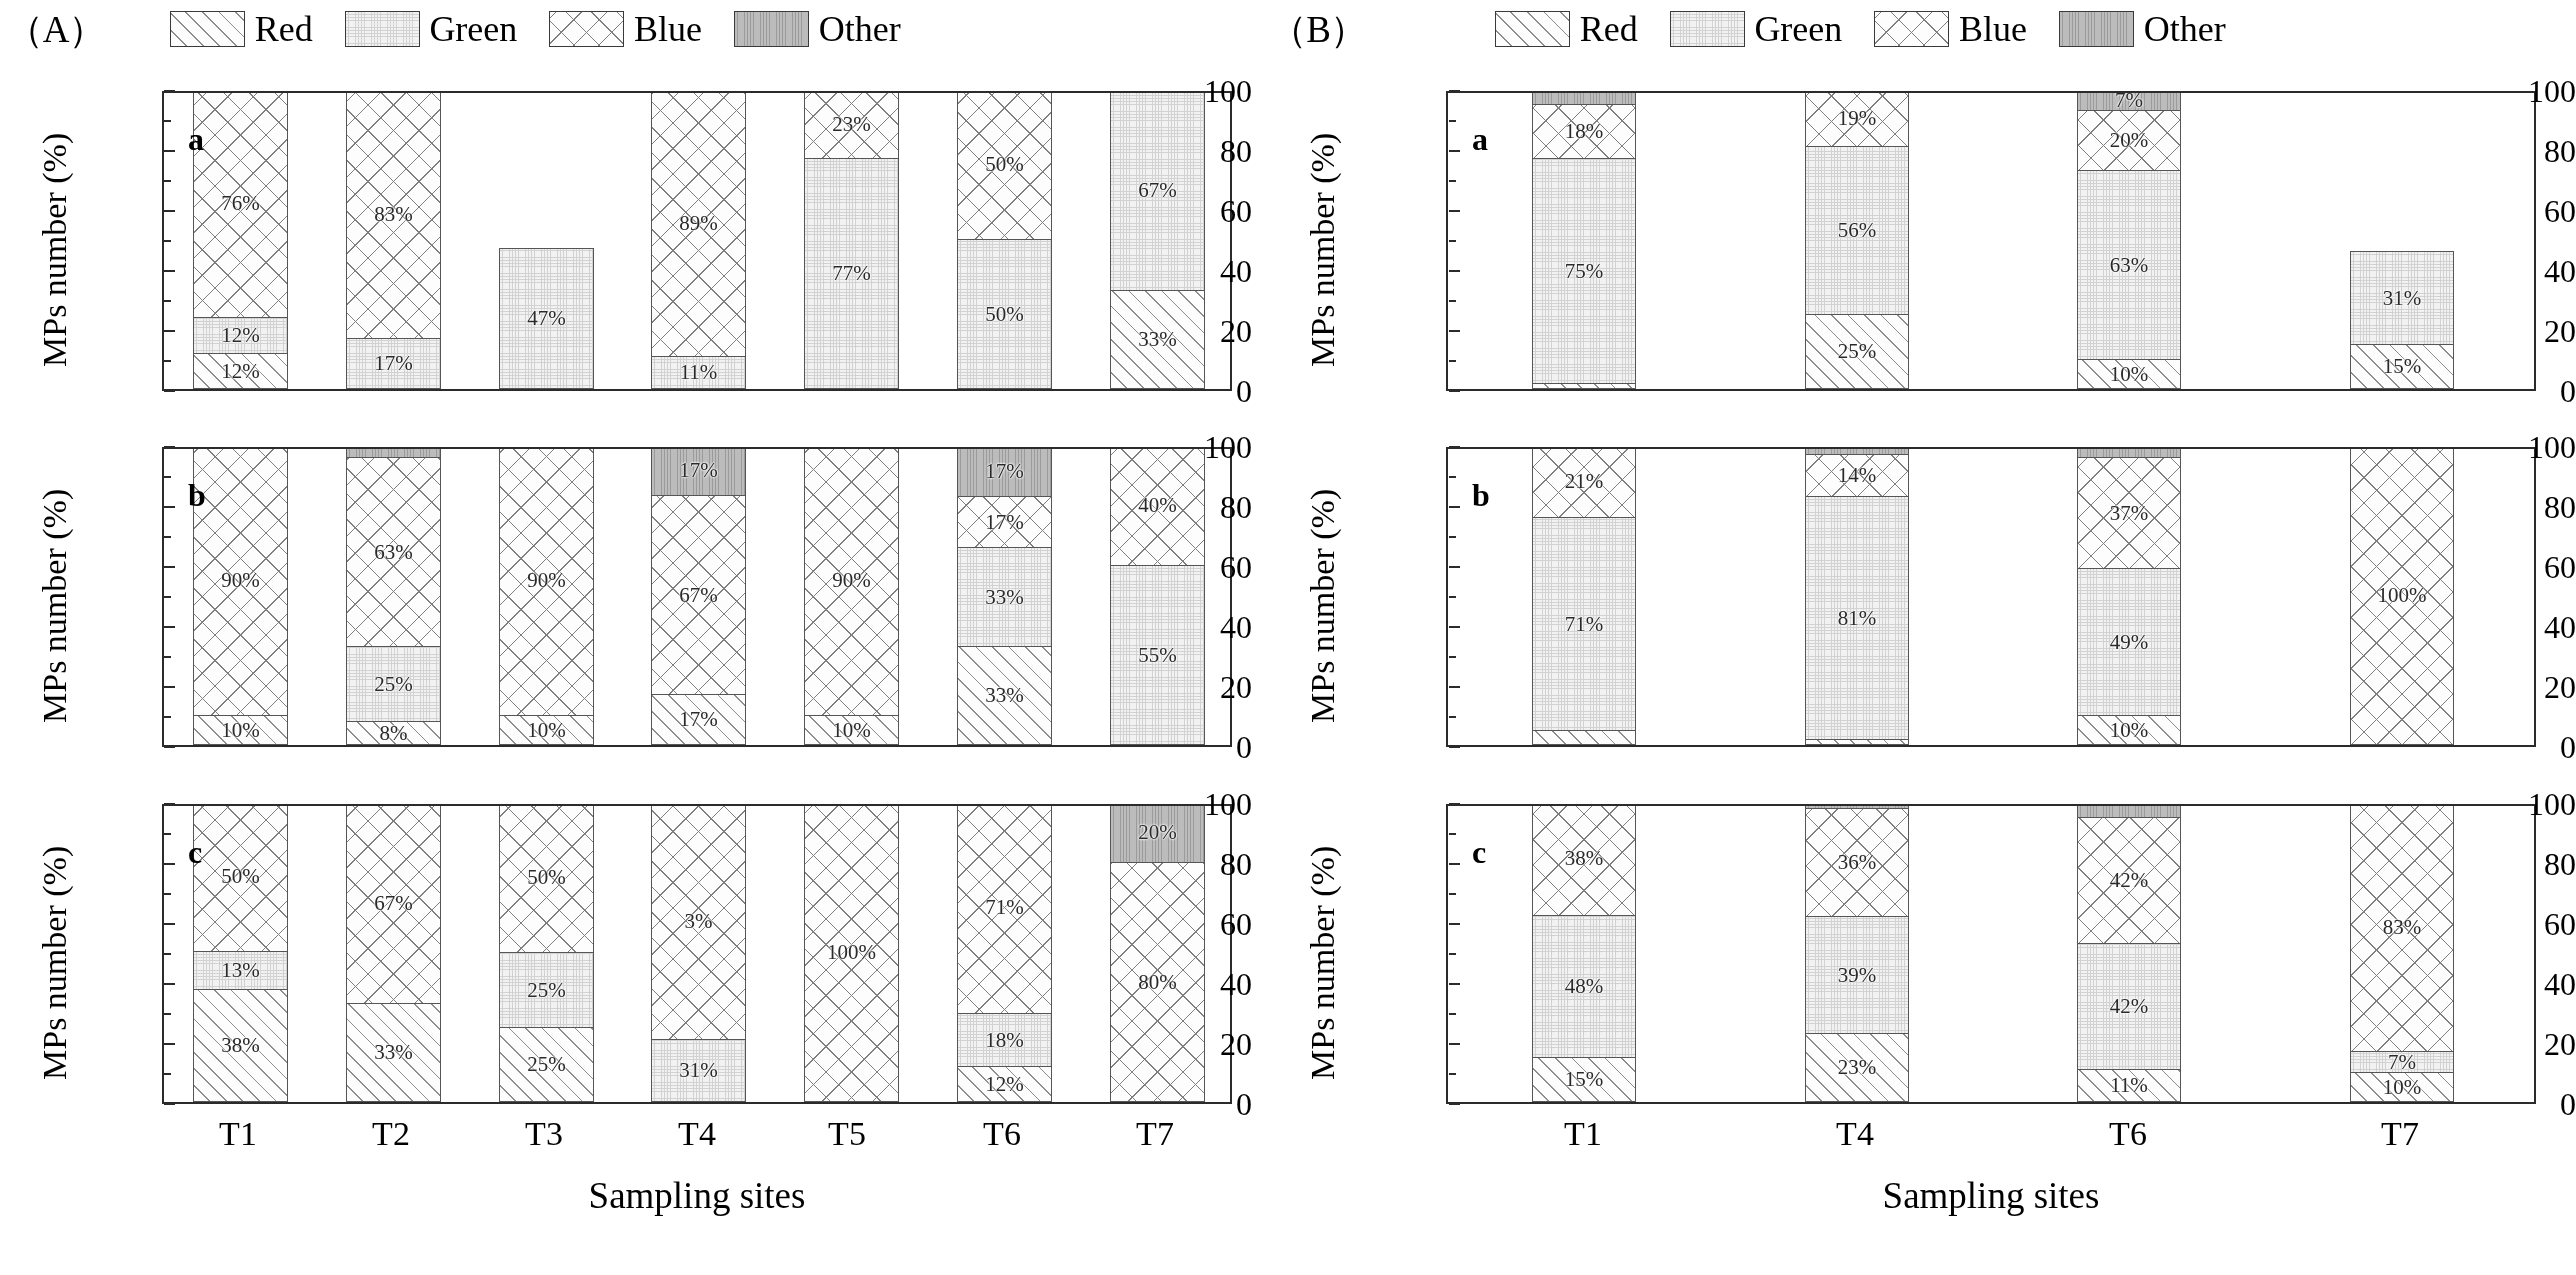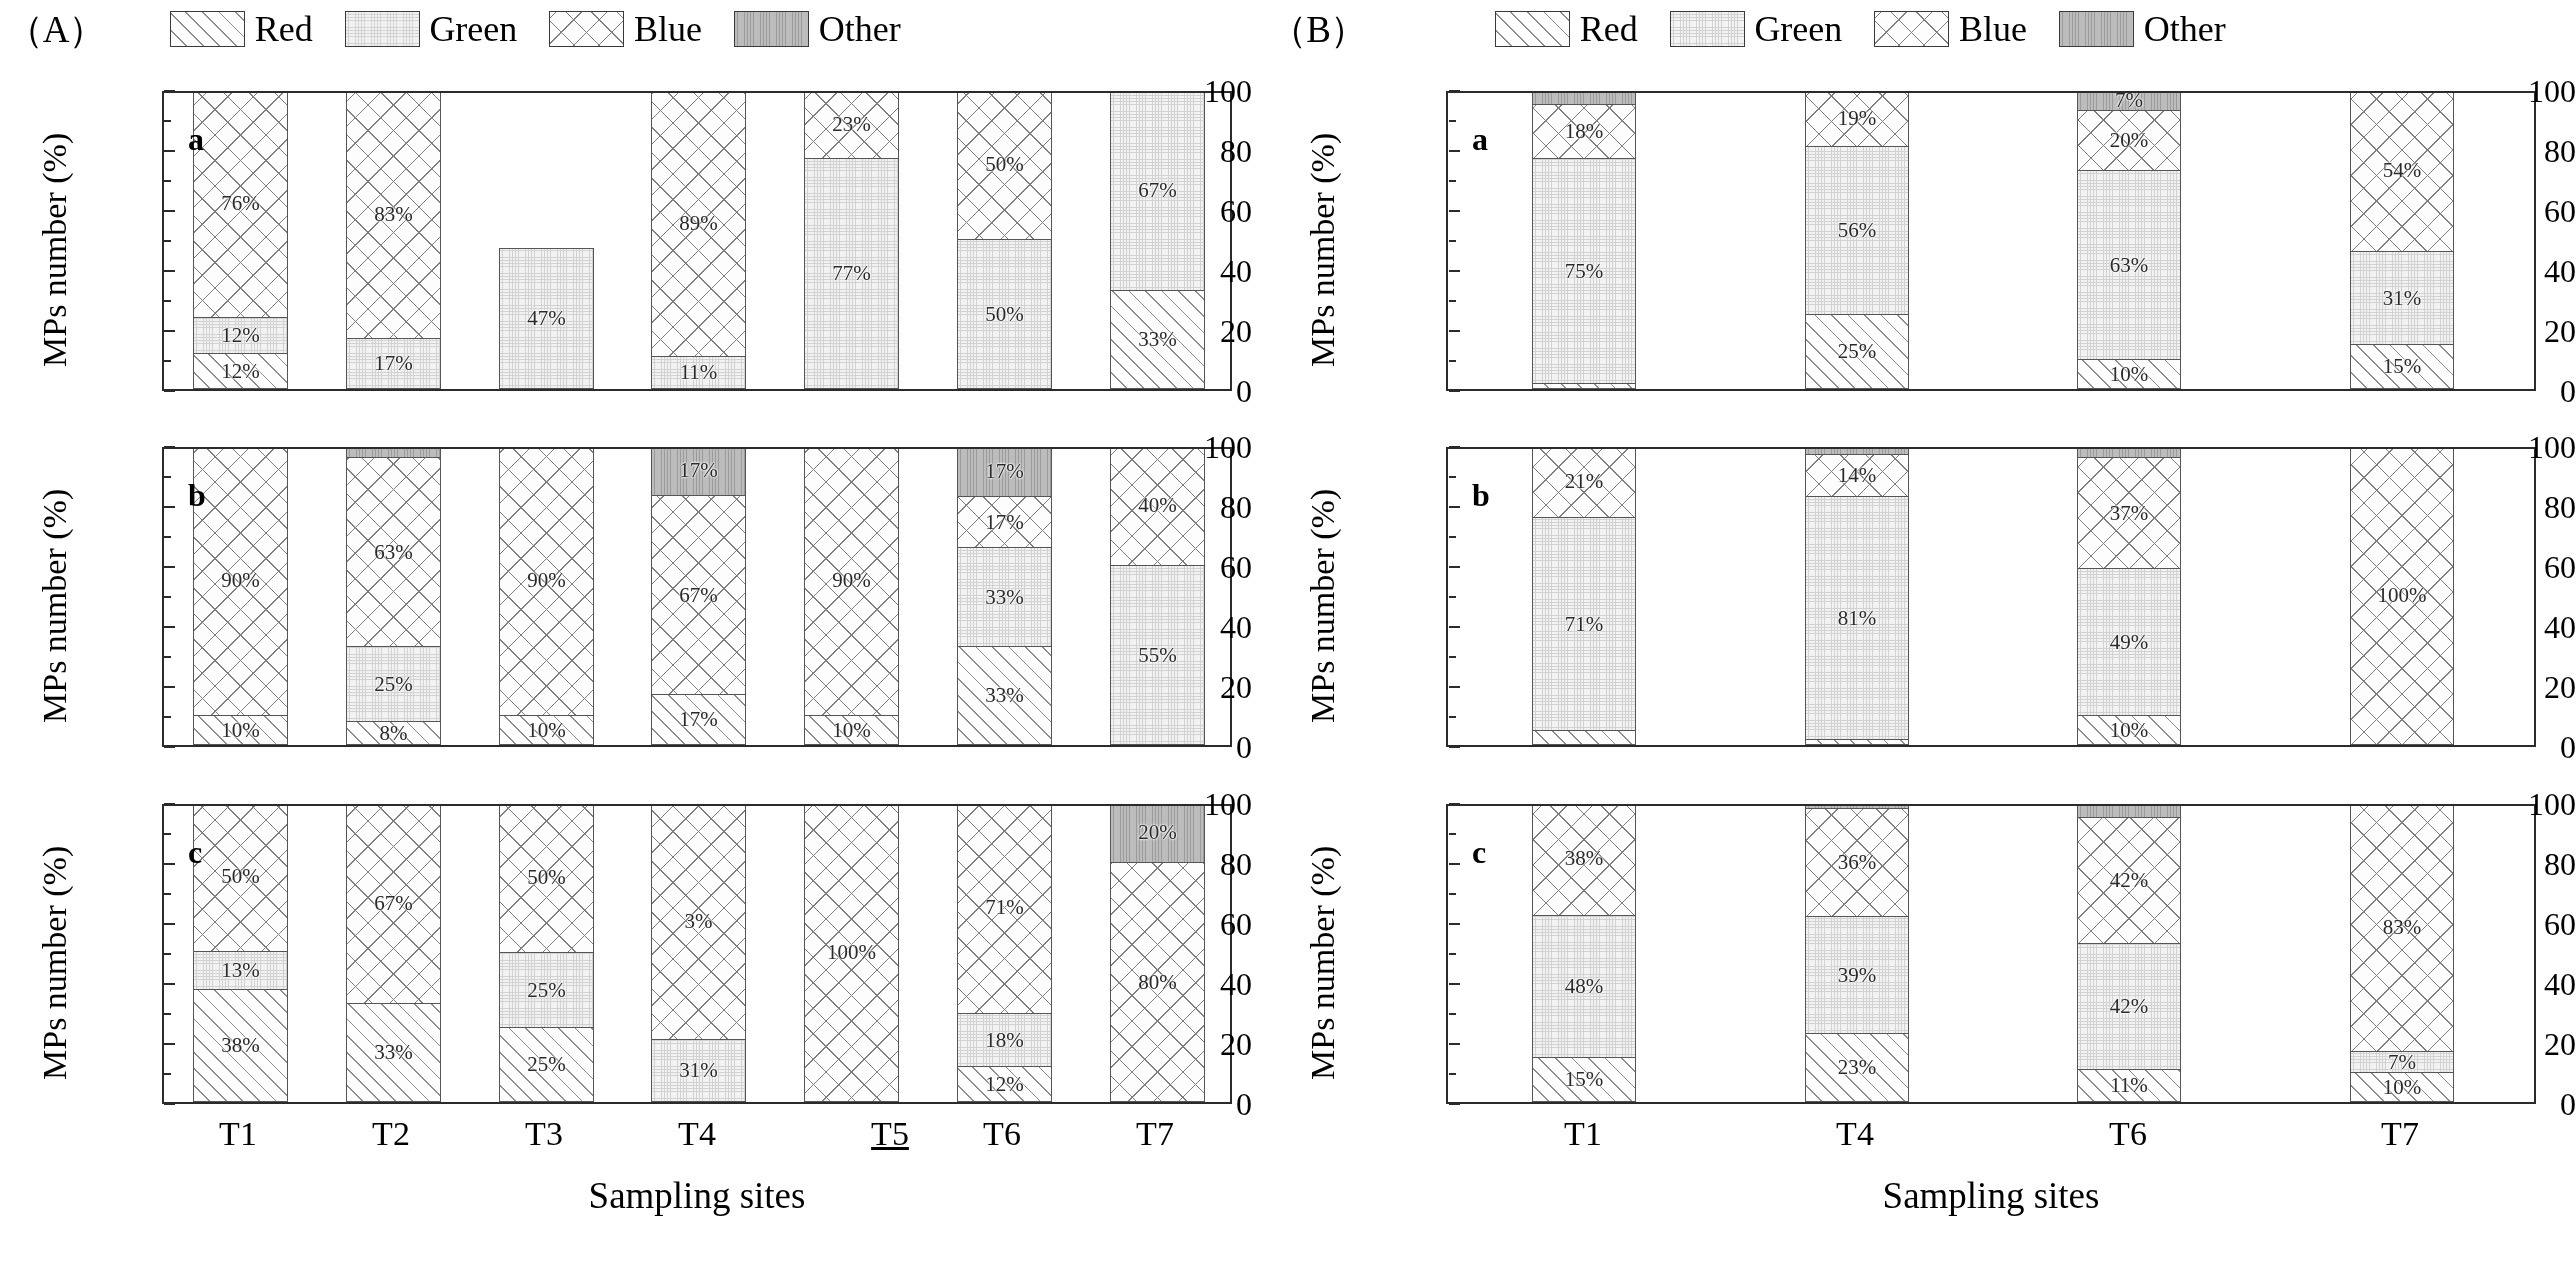--- a/index.html
+++ b/index.html
@@ -442,21 +442,21 @@
         <div class="ytick-minor" style="left: 164px; top: 89px;"></div>
         <div class="ytick" style="top: 60px; width: 147px;">80</div>
         <div class="ytick-mark" style="left: 164px; top: 59px;"></div>
         <div class="ytick-minor" style="left: 164px; top: 29px;"></div>
         <div class="ytick" style="top: 0px; width: 147px;">100</div>
         <div class="ytick-mark" style="left: 164px; top: -1.2px;"></div>
         <div class="xtick-label" style="left: 238px; top: 311px;">T1</div>
         <div class="xtick-label" style="left: 391px; top: 311px;">T2</div>
         <div class="xtick-label" style="left: 544px; top: 311px;">T3</div>
         <div class="xtick-label" style="left: 697px; top: 311px;">T4</div>
-        <div class="xtick-label" style="left: 890px; top: 311px; text-decoration: underline;">T5</div>
+        <div class="xtick-label" style="left: 847px; top: 311px;">T5</div>
         <div class="xtick-label" style="left: 1002px; top: 311px;">T6</div>
         <div class="xtick-label" style="left: 1155px; top: 311px;">T7</div>
         <div class="xtitle" style="left: 697px; top: 370px;">Sampling sites</div>
       </div>
       <div class="ytitle" style="left: 36px; top: 1080px;">MPs number (%)</div>
     </div>
     <div class="panel" id="panelB" style="left: 1252px; width: 1324px;">
       <div class="panel-tag" style="left: 18px;">（B）</div>
       <div class="legend" style="left: 243px;">
         <div class="legend-item">
@@ -516,23 +516,20 @@
             <div class="seg fill-other" style="height: 21px;">
               <span class="seg-label">7%</span>
             </div>
           </div>
           <div class="bar" style="left: 902px; width: 104px; height: 300px;">
             <div class="seg fill-red" style="height: 45px;">
               <span class="seg-label">15%</span>
             </div>
             <div class="seg fill-green" style="height: 93px;">
               <span class="seg-label">31%</span>
-            </div>
-            <div class="seg fill-blue" style="height: 162px;">
-              <span class="seg-label">54%</span>
             </div>
           </div>
         </div>
         <div class="subplot-tag" style="left: 220px; top: 30px;">a</div>
         <div class="ytick" style="top: 300px; width: 180px;">0</div>
         <div class="ytick-mark" style="left: 197px; top: 299px;"></div>
         <div class="ytick-minor" style="left: 197px; top: 269px;"></div>
         <div class="ytick" style="top: 240px; width: 180px;">20</div>
         <div class="ytick-mark" style="left: 197px; top: 239px;"></div>
         <div class="ytick-minor" style="left: 197px; top: 209px;"></div>

